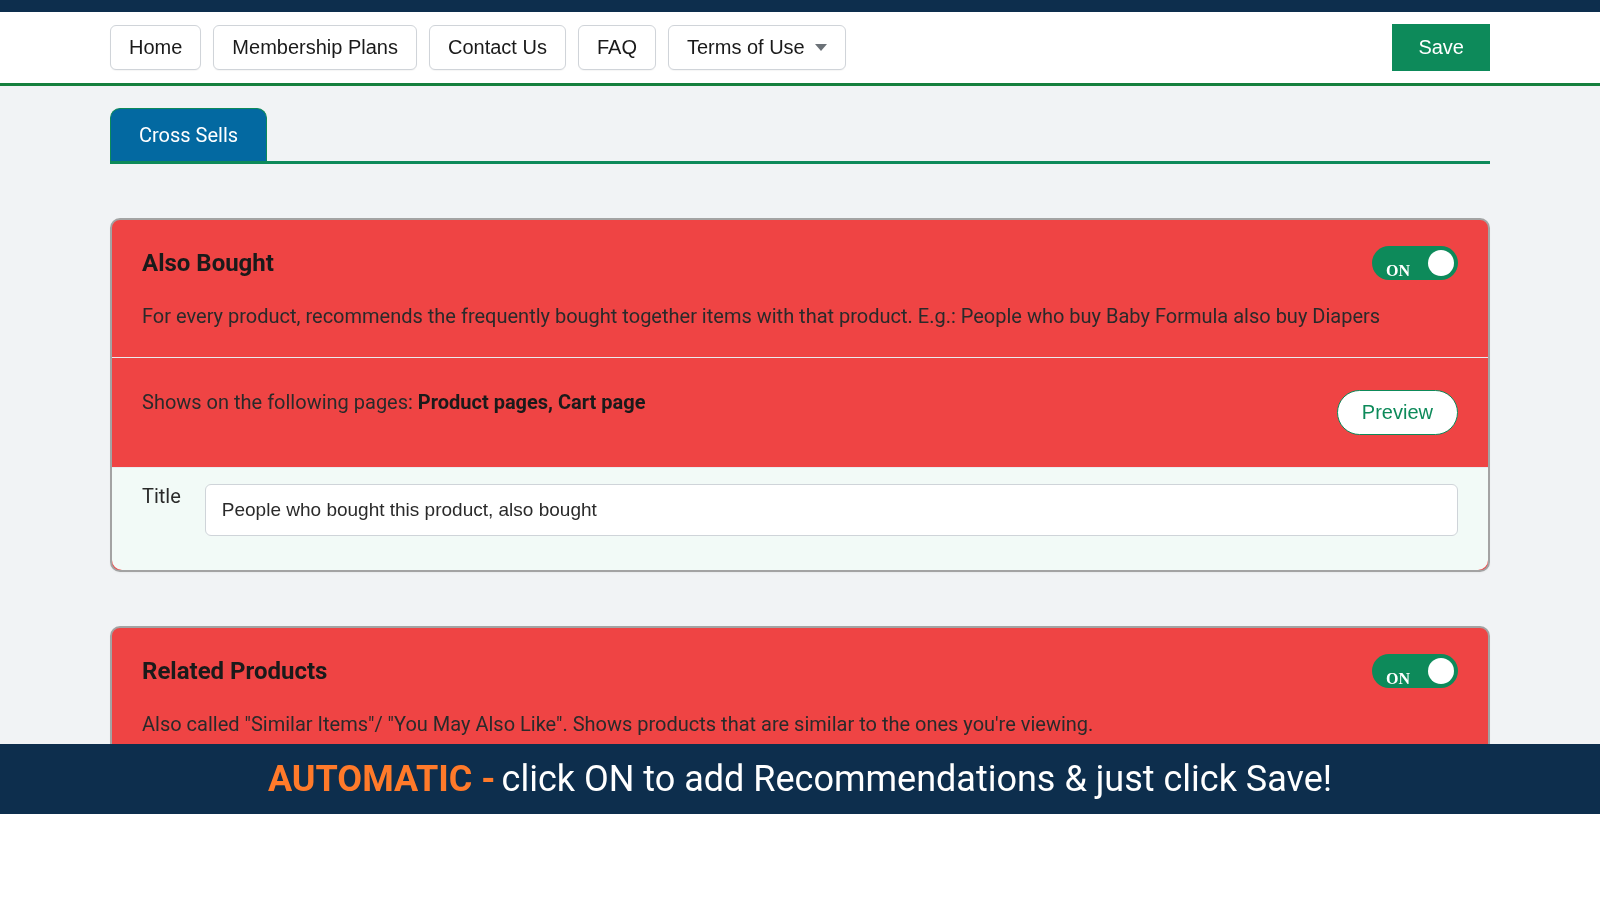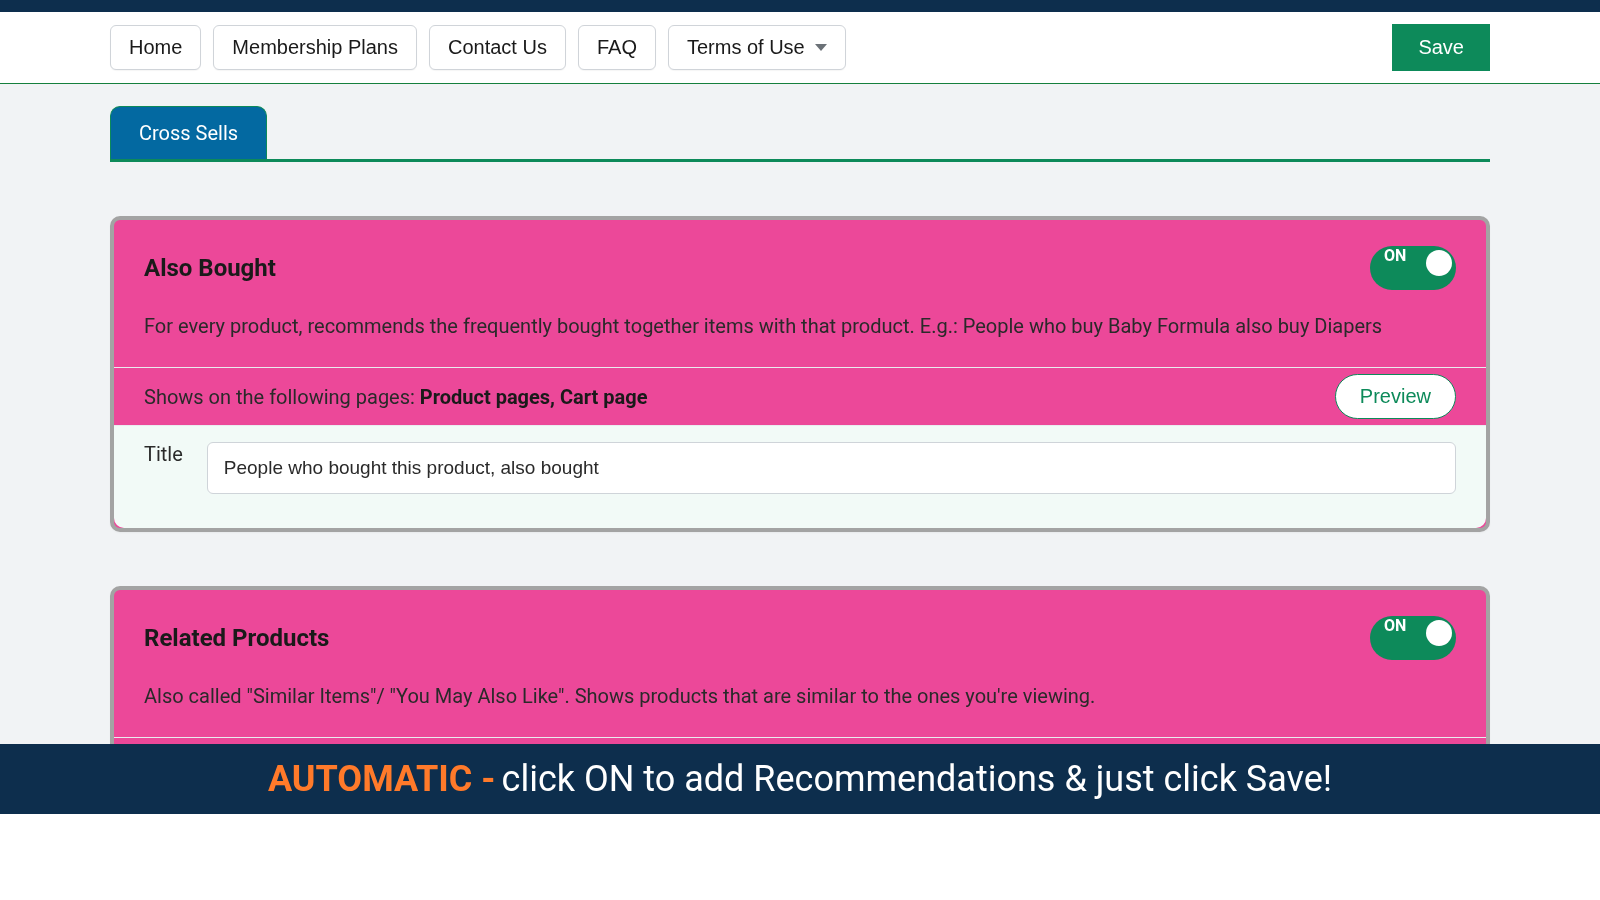--- a/index.html
+++ b/index.html
@@ -10,21 +10,21 @@
     height: 900px;
     overflow: hidden;
     position: relative;
   }
   .top-bar {
     background: #0d2e4d;
     height: 12px;
   }
   .header {
     background: #fff;
-    border-bottom: 1px solid #15803d;
+    border-bottom: 3px solid #15803d;
     padding: 12px 110px;
     display: flex;
     align-items: center;
     gap: 12px;
   }
   .nav-btn {
     background: #fff;
     border: 1px solid #d0d4d9;
     border-radius: 6px;
     padding: 10px 18px;
@@ -71,22 +71,22 @@
     cursor: pointer;
     margin-right: 14px;
     color: #1a1a1a;
   }
   .tab.active {
     background: #0369a1;
     color: #fff;
     border-color: #0d8a5a;
   }
   .card {
-    background: #ec4899;
-    border: 4px solid #a3a3a3;
+    background: #ef4444;
+    border: 2px solid #a3a3a3;
     border-radius: 10px;
     margin-top: 54px;
     box-shadow: 0 1px 2px rgba(0,0,0,0.04);
   }
   .card + .card { margin-top: 54px; }
   .card-head {
     padding: 26px 30px 22px;
     display: flex;
     align-items: center;
   }
@@ -96,23 +96,23 @@
     color: #1a1a1a;
   }
   .card-desc {
     padding: 0 30px 26px;
     font-size: 20px;
     color: #2a2a2a;
     line-height: 1.45;
   }
   .card-row {
     border-top: 1px solid #e9ecef;
-    padding: 6px 30px;
-    display: flex;
-    align-items: center;
+    padding: 32px 30px;
+    display: flex;
+    align-items: flex-start;
     gap: 20px;
   }
   .pages-label { font-size: 20px; color: #2a2a2a; }
   .pages-value { font-size: 20px; font-weight: 700; color: #1a1a1a; }
   .preview-btn {
     margin-left: auto;
     background: #fff;
     border: 1.5px solid #0d8a5a;
     color: #0d8a5a;
     border-radius: 999px;
@@ -136,28 +136,29 @@
     border: 1px solid #cfd4d9;
     border-radius: 6px;
     padding: 14px 16px;
     font-size: 19px;
     color: #2a2a2a;
     background: #fff;
   }
   .toggle {
     margin-left: auto;
     width: 86px;
-    height: 44px;
+    height: 34px;
     border-radius: 999px;
     background: #0d8a5a;
     position: relative;
     display: flex;
-    align-items: flex-start;
+    align-items: flex-end;
     padding: 0 4px 0 14px;
     cursor: pointer;
+    font-family: Liberation Serif, serif;
   }
   .toggle-label {
     color: #fff;
     font-size: 16px;
     font-weight: 700;
   }
   .toggle-knob {
     width: 26px;
     height: 26px;
     border-radius: 50%;

